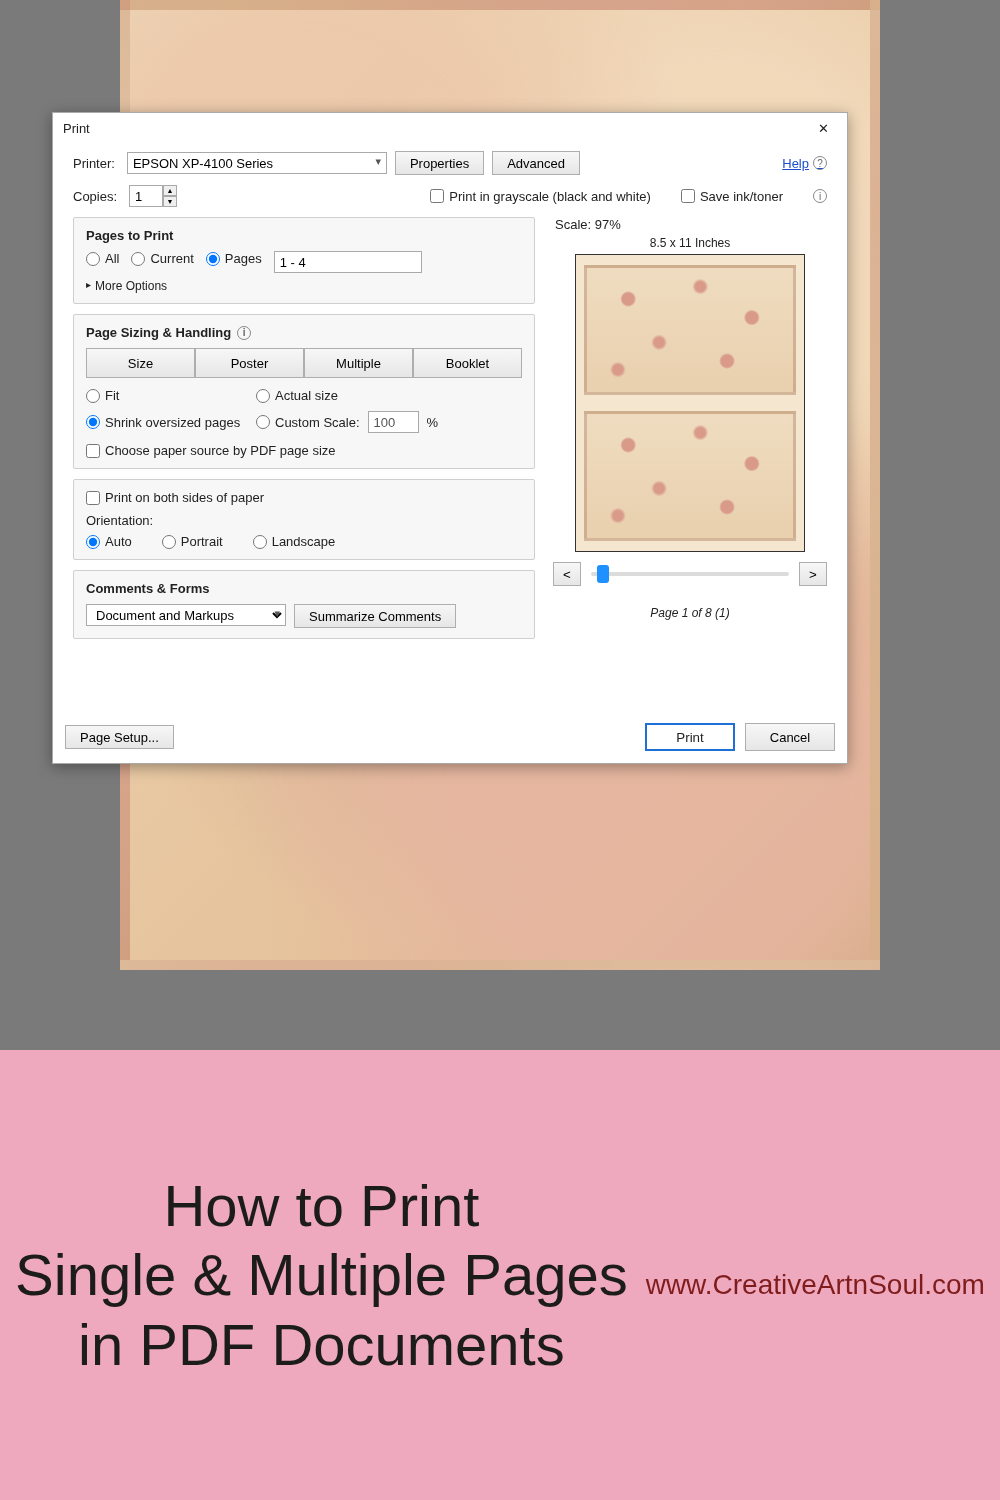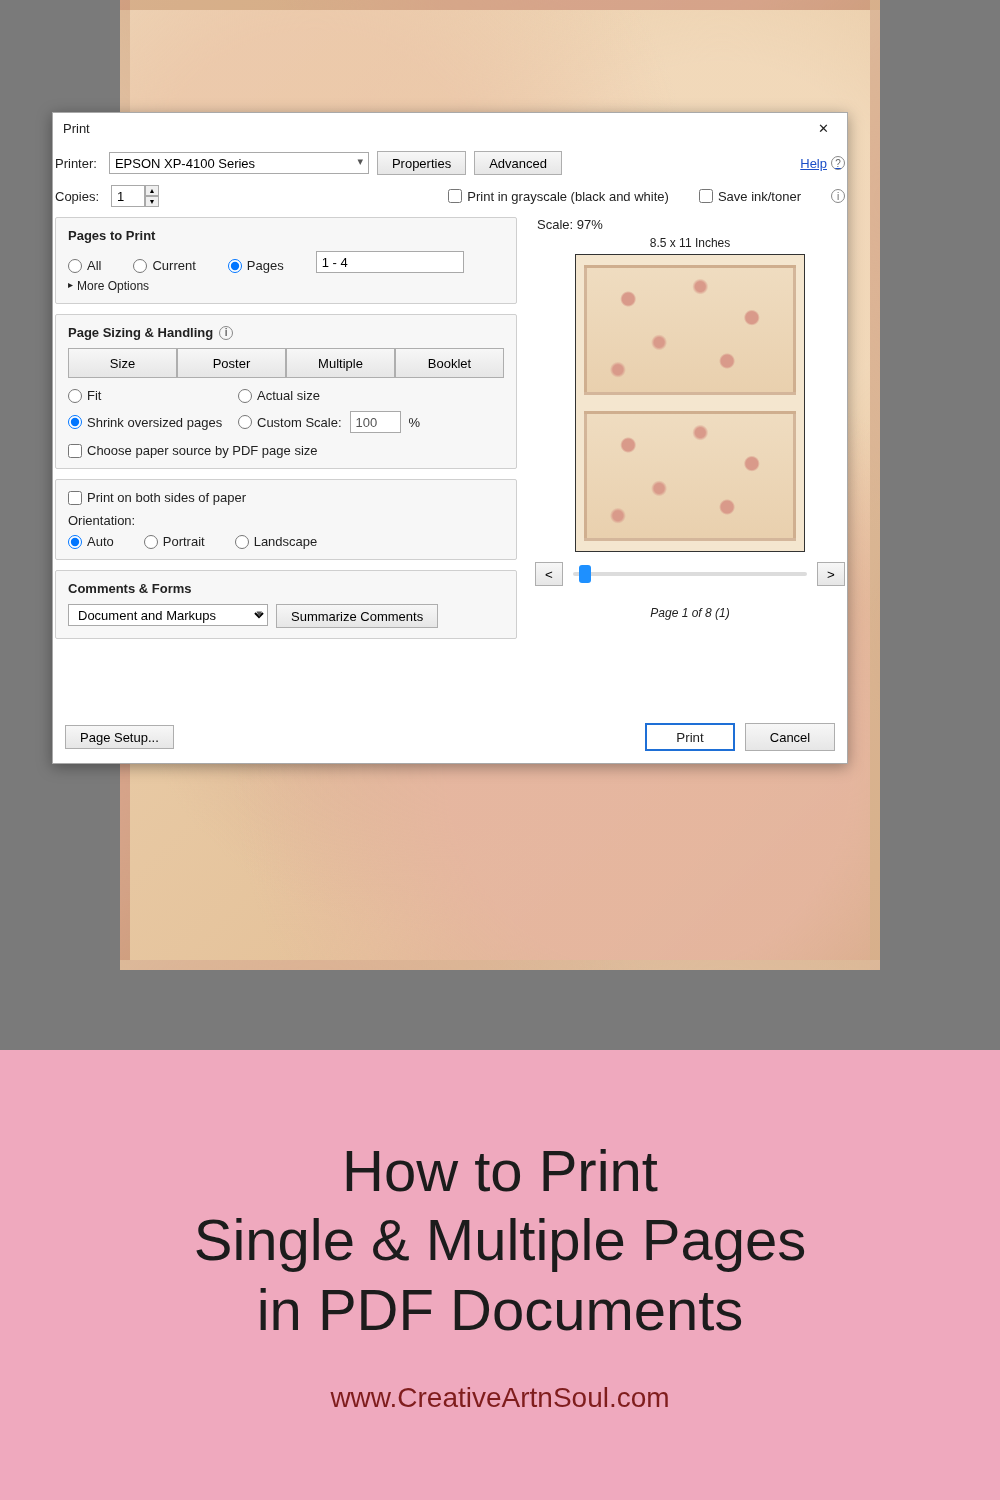--- a/index.html
+++ b/index.html
@@ -19,21 +19,21 @@
 
   
   .dialog {
     position:absolute; left:52px; top:112px; width:796px; height:652px;
     background:#fff; border:1px solid #a9a9a9; box-shadow:0 3px 14px rgba(0,0,0,.35);
   }
   .titlebar { height:30px; display:flex; align-items:center; justify-content:space-between; padding:0 10px; }
   .titlebar span { font-size:13px; }
   .close-x { font-size:16px; line-height:1; cursor:pointer; padding:4px 8px; }
 
-  .dlg-body { padding:8px 2px 12px; }
+  .dlg-body { padding:8px 20px 12px; }
 
   .row { display:flex; align-items:center; gap:8px; }
   label.inline { margin-right:4px; }
   select, input[type=text] { border:1px solid #a9a9a9; height:22px; padding:1px 5px; background:#fff; font-family:inherit; font-size:13px; }
   .printer-select { width:260px; appearance:none; padding-right:18px; background:#fff; }
   .sel-wrap { position:relative; display:inline-block; }
   .sel-wrap::after{ content:"▾"; position:absolute; right:6px; top:3px; font-size:11px; color:#555; pointer-events:none;}
   .btn { height:24px; padding:0 14px; background:linear-gradient(#f7f7f7,#e6e6e6); border:1px solid #aeaeae; font-size:13px; cursor:pointer; }
   .help-link { color:#1a4ec8; text-decoration:underline; cursor:pointer; margin-left:auto; display:flex; align-items:center; gap:4px;}
   .info-icon{ display:inline-flex; width:14px; height:14px; border:1px solid #888; border-radius:50%; align-items:center; justify-content:center; font-size:10px; color:#666;}
@@ -46,21 +46,21 @@
   .chk { display:flex; align-items:center; gap:5px; }
   input[type=checkbox]{ width:14px; height:14px; }
 
   .two-col { display:flex; gap:18px; margin-top:10px; }
   .left-col{ flex:0 0 462px; }
   .right-col{ flex:1; }
 
   .groupbox { border:1px solid #cfcfcf; background:#f7f7f7; padding:10px 12px; margin-bottom:10px; border-radius:2px; }
   .group-title{ font-weight:700; margin-bottom:8px; display:flex; align-items:center; gap:6px;}
 
-  .radio-row{ display:flex; align-items:flex-end; gap:32px; margin-bottom:6px;}
+  .radio-row{ display:flex; align-items:flex-start; gap:12px; margin-bottom:6px;}
   .radio{ display:flex; align-items:center; gap:5px;}
   input[type=radio]{ width:14px; height:14px;}
 
   .pages-input{ width:148px; }
 
   .more-opt{ display:flex; gap:4px; font-size:12px; margin-top:4px; cursor:pointer;}
   .more-opt::before{ content:"▸"; font-size:10px;}
 
   .tab-btns{ display:flex; margin:6px 0 10px; }
   .tab-btns .btn{ flex:1; height:30px; }
@@ -96,21 +96,21 @@
   .slider-thumb{ position:absolute; left:6px; top:-7px; width:12px; height:18px; background:#1e90ff; border-radius:3px;}
   .page-of{ text-align:center; margin-top:20px; font-size:12px;font-style:italic;}
 
   
   .footer-row{ position:absolute; left:12px; right:12px; bottom:12px; display:flex; align-items:center;}
   .footer-row .spacer{ flex:1;}
   .print-btn{ border:2px solid #1e6fd6; background:#fff; color:#222; width:90px; height:28px; margin-right:10px; cursor:pointer;}
   .cancel-btn{ width:90px; height:28px; }
 
   
-  .banner{ position:absolute; left:0; right:0; bottom:0; height:450px; background:#efa9be; display:flex; flex-direction:column; align-items:center; justify-content:center; gap:18px; }
+  .banner{ position:absolute; left:0; right:0; bottom:0; height:450px; background:#efa9be; display:flex; flex-direction:row; align-items:center; justify-content:center; gap:18px; }
   .banner h1{ font-family:Optima,"Gill Sans","Segoe UI",sans-serif; font-weight:400; color:#1c1c1c; font-size:58px; line-height:1.2; text-align:center;}
   .banner .url{ font-family:Optima,"Gill Sans","Segoe UI",sans-serif; font-size:28px; color:#7f1d1d; margin-top:20px;}
 </style>
 </head>
 <body>
 
 <div class="floral-bg"></div>
 
 <div class="dialog">
   <div class="titlebar">

